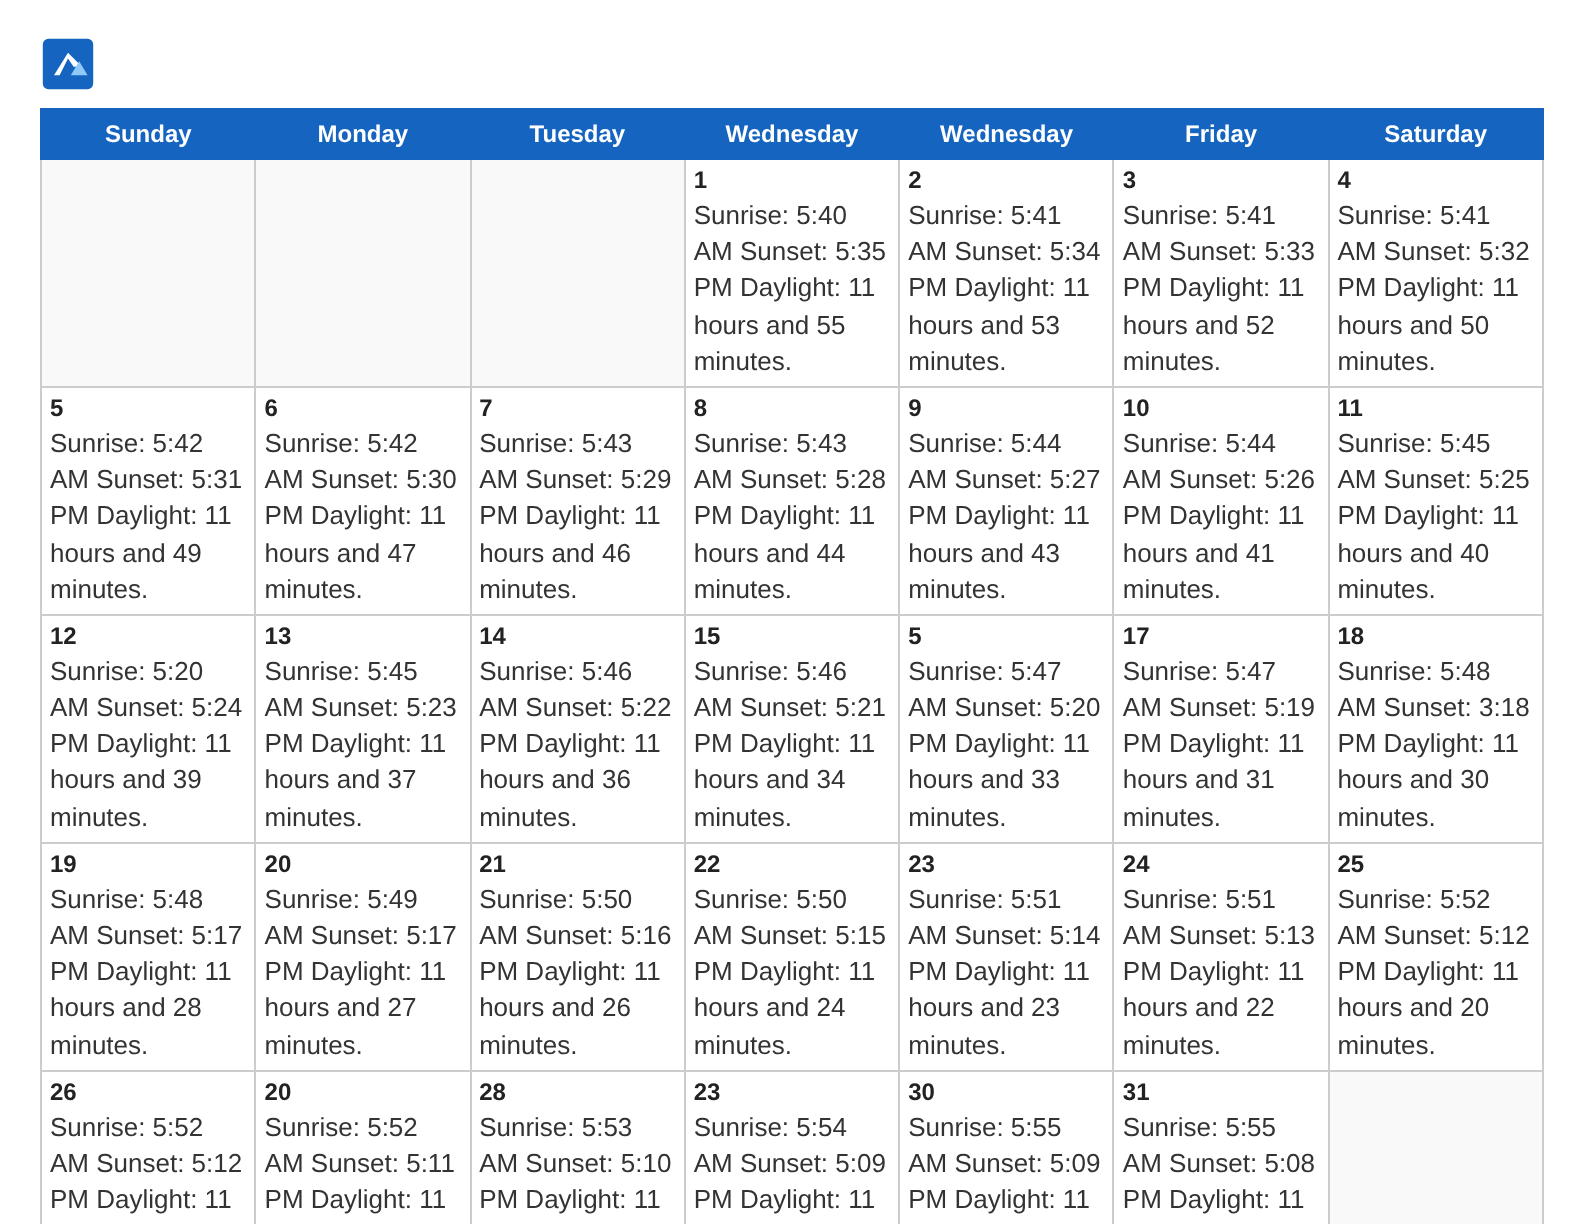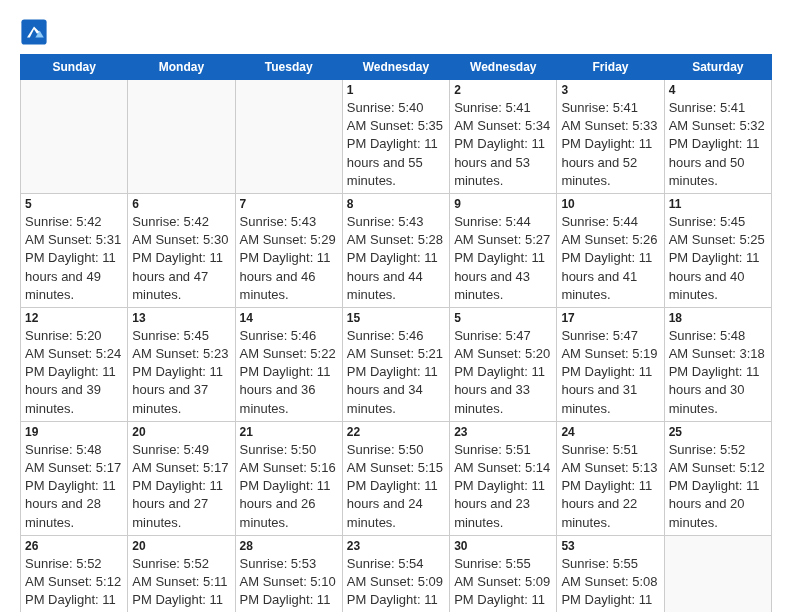--- a/index.html
+++ b/index.html
@@ -342,21 +342,21 @@
 and 15 minutes.</div>
           </td>
           <td>
             <span class="day-num">30</span>
             <div class="day-info">Sunrise: 5:55 AM
 Sunset: 5:09 PM
 Daylight: 11 hours
 and 13 minutes.</div>
           </td>
           <td>
-            <span class="day-num">53</span>
+            <span class="day-num">31</span>
             <div class="day-info">Sunrise: 5:55 AM
 Sunset: 5:08 PM
 Daylight: 11 hours
 and 12 minutes.</div>
           </td>
           <td class="empty"></td>
         </tr>
       </tbody>
   </table>
 </div>

